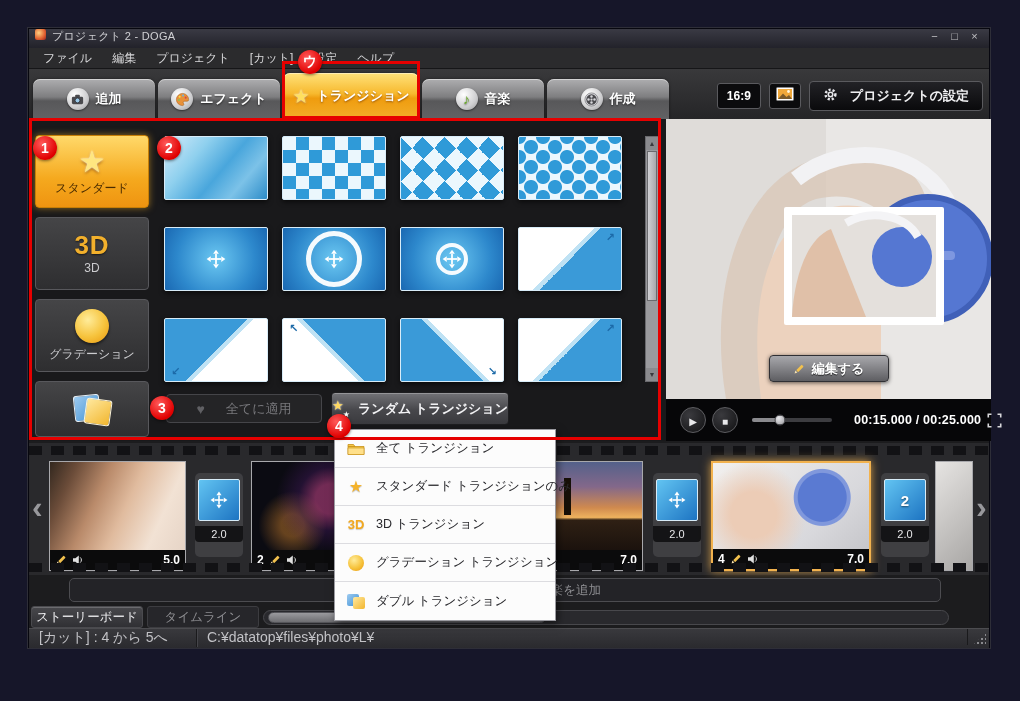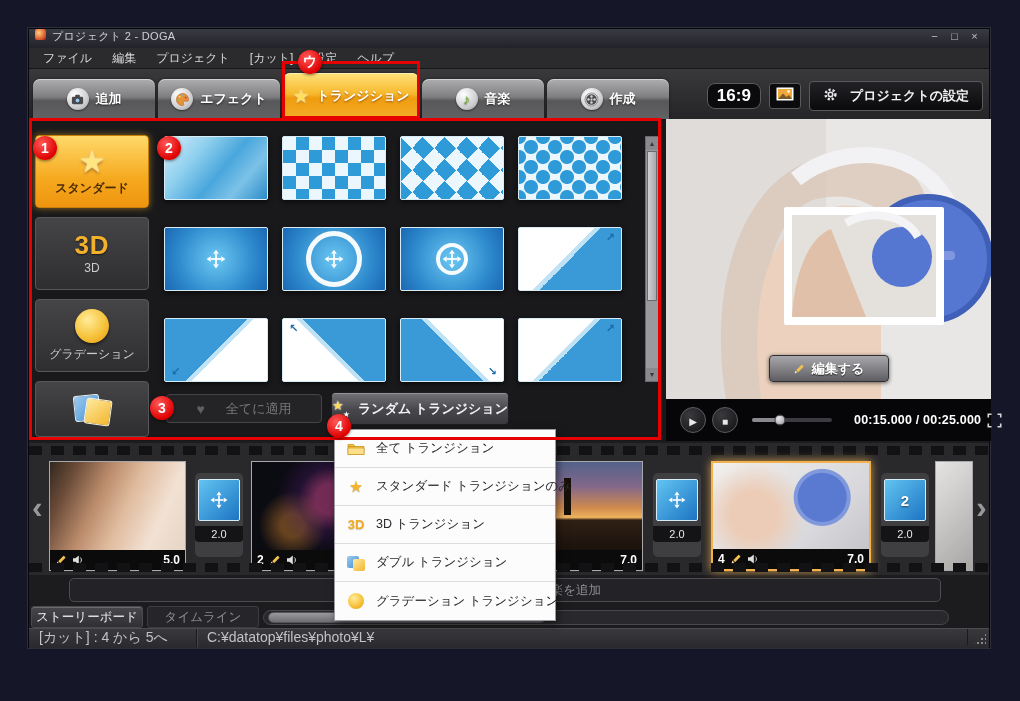--- a/index.html
+++ b/index.html
@@ -19,31 +19,31 @@
 
   
   .tabbar{position:absolute;left:0;top:40px;width:100%;height:50px;background:linear-gradient(#39393b,#252527);display:flex;align-items:flex-end;padding:0 4px}
   .tab{position:relative;width:122px;height:40px;margin-right:3px;border-radius:7px 7px 0 0;background:linear-gradient(#aeaeb0,#7e7e80 45%,#58585a 55%,#626264);display:flex;align-items:center;justify-content:center;gap:7px;color:#fff;font-size:13px;font-weight:bold;text-shadow:0 1px 2px rgba(0,0,0,.6);box-shadow:inset 0 1px 0 rgba(255,255,255,.45),0 0 3px rgba(0,0,0,.5)}
   .tab.active{width:136px;height:46px;background:linear-gradient(#ffe27a,#f7b92e 45%,#ef9c0e 55%,#f3ae2a);text-shadow:0 1px 2px rgba(120,60,0,.8)}
   .tab-ic{width:22px;height:22px;border-radius:50%;background:radial-gradient(circle at 35% 30%,#ffffff,#cfcfd1 60%,#9a9a9c);display:flex;align-items:center;justify-content:center;box-shadow:0 1px 2px rgba(0,0,0,.5);flex:none}
   .tab-ic svg{width:15px;height:15px}
   .i-star-lg::before{content:"★";font-size:19px;color:#ffdf5e;text-shadow:0 0 2px #fff,0 1px 2px rgba(150,80,0,.8)}
   .i-note-tab::before{content:"♪";font-size:14px;font-weight:bold;color:#6aaa2a}
   .header-right{position:absolute;right:6px;bottom:8px;display:flex;align-items:center;gap:8px}
-  .aspect-btn{height:26px;padding:0 9px;background:#0b0b0d;border:1px solid #5a5a5e;border-radius:8px;color:#fff;font-weight:bold;font-size:17px;line-height:24px}
+  .aspect-btn{height:26px;padding:0 9px;background:#0b0b0d;border:1px solid #5a5a5e;border-radius:3px;color:#fff;font-weight:bold;font-size:12px;line-height:24px}
   .imgdisp-btn{width:32px;height:26px;background:#0b0b0d;border:1px solid #5a5a5e;border-radius:3px;display:flex;align-items:center;justify-content:center}
   .settings-btn{height:30px;padding:0 13px;background:linear-gradient(#222226,#0a0a0c);border:1px solid #5a5a5e;border-radius:4px;display:flex;align-items:center;gap:12px;color:#f0f0f2;font-size:13px;font-weight:bold}
 
   
   .main{position:absolute;left:0;top:90px;width:100%;height:322px;background:#19191b}
   .cats{position:absolute;left:6px;top:16px;width:114px}
   .cat{position:relative;height:73px;margin-bottom:9px;border:1px solid #58585c;border-radius:4px;background:linear-gradient(#454547,#2e2e30);display:flex;flex-direction:column;align-items:center;justify-content:center;gap:3px}
   .cat-label{font-size:12px;color:#cccccf}
   .cat.selected{background:linear-gradient(#ffd96a,#f5a91e 60%,#ef9410);border-color:#c87f06;box-shadow:0 0 7px rgba(250,180,40,.55)}
-  .cat.selected .cat-label{color:#4a2c00;font-weight:bold}
+  .cat.selected .cat-label{color:#4a2c00;font-weight:normal}
   .i-star-cat::before{content:"★";font-size:30px;line-height:30px;color:#ffe680;text-shadow:0 0 2px #fff,0 2px 3px rgba(140,70,0,.7)}
   .cat-3d{font-size:26px;font-weight:bold;color:#f2b02c;text-shadow:0 1px 2px rgba(0,0,0,.6);letter-spacing:1px;line-height:26px}
   .i-grad-circle{width:34px;height:34px;border-radius:50%;background:radial-gradient(circle at 38% 32%,#ffec9a,#f6c33c 55%,#e8960c);box-shadow:0 2px 3px rgba(0,0,0,.5)}
   .cat.partial{height:56px;margin-bottom:0}
   .i-double{position:relative;width:36px;height:32px}
   .i-double::before{content:"";position:absolute;left:0;top:2px;width:24px;height:24px;border-radius:3px;background:linear-gradient(135deg,#9ecbf0,#3d8fd4);border:1px solid #e8f2fa;transform:rotate(-6deg)}
   .i-double::after{content:"";position:absolute;left:11px;top:6px;width:24px;height:24px;border-radius:3px;background:linear-gradient(135deg,#ffe9a0,#f2b62e);border:1px solid #fdf4d8;transform:rotate(8deg)}
 
   
   .grid{position:absolute;left:135px;top:17px;width:458px;display:grid;grid-template-columns:repeat(4,104px);grid-auto-rows:64px;column-gap:14px;row-gap:27px}
@@ -511,29 +511,29 @@
       <div class="ctx-item">
         <span class="ctx-ic i-star-menu"></span>
         <span>スタンダード トランジションのみ</span>
       </div>
       <div class="ctx-item">
         <span class="ctx-ic menu-3d">3D</span>
         <span>3D トランジション</span>
       </div>
       <div class="ctx-item">
         <span class="ctx-ic">
+            <span class="i-grad-sm"></span>
+          </span>
+        <span>グラデーション トランジション</span>
+      </div>
+      <div class="ctx-item">
+        <span class="ctx-ic">
             <span class="i-double-sm"></span>
           </span>
         <span>ダブル トランジション</span>
-      </div>
-      <div class="ctx-item">
-        <span class="ctx-ic">
-            <span class="i-grad-sm"></span>
-          </span>
-        <span>グラデーション トランジション</span>
       </div>
     </div>
 
   </div>
 
   <div class="ann ann-rect" style="left:282px;top:61px;width:138px;height:58px"></div>
   <div class="ann ann-rect" style="left:29px;top:118px;width:632px;height:322px"></div>
   <div class="ann ann-circle" style="left:298px;top:50px">ウ</div>
   <div class="ann ann-circle" style="left:33px;top:136px">1</div>
   <div class="ann ann-circle" style="left:157px;top:136px">2</div>

